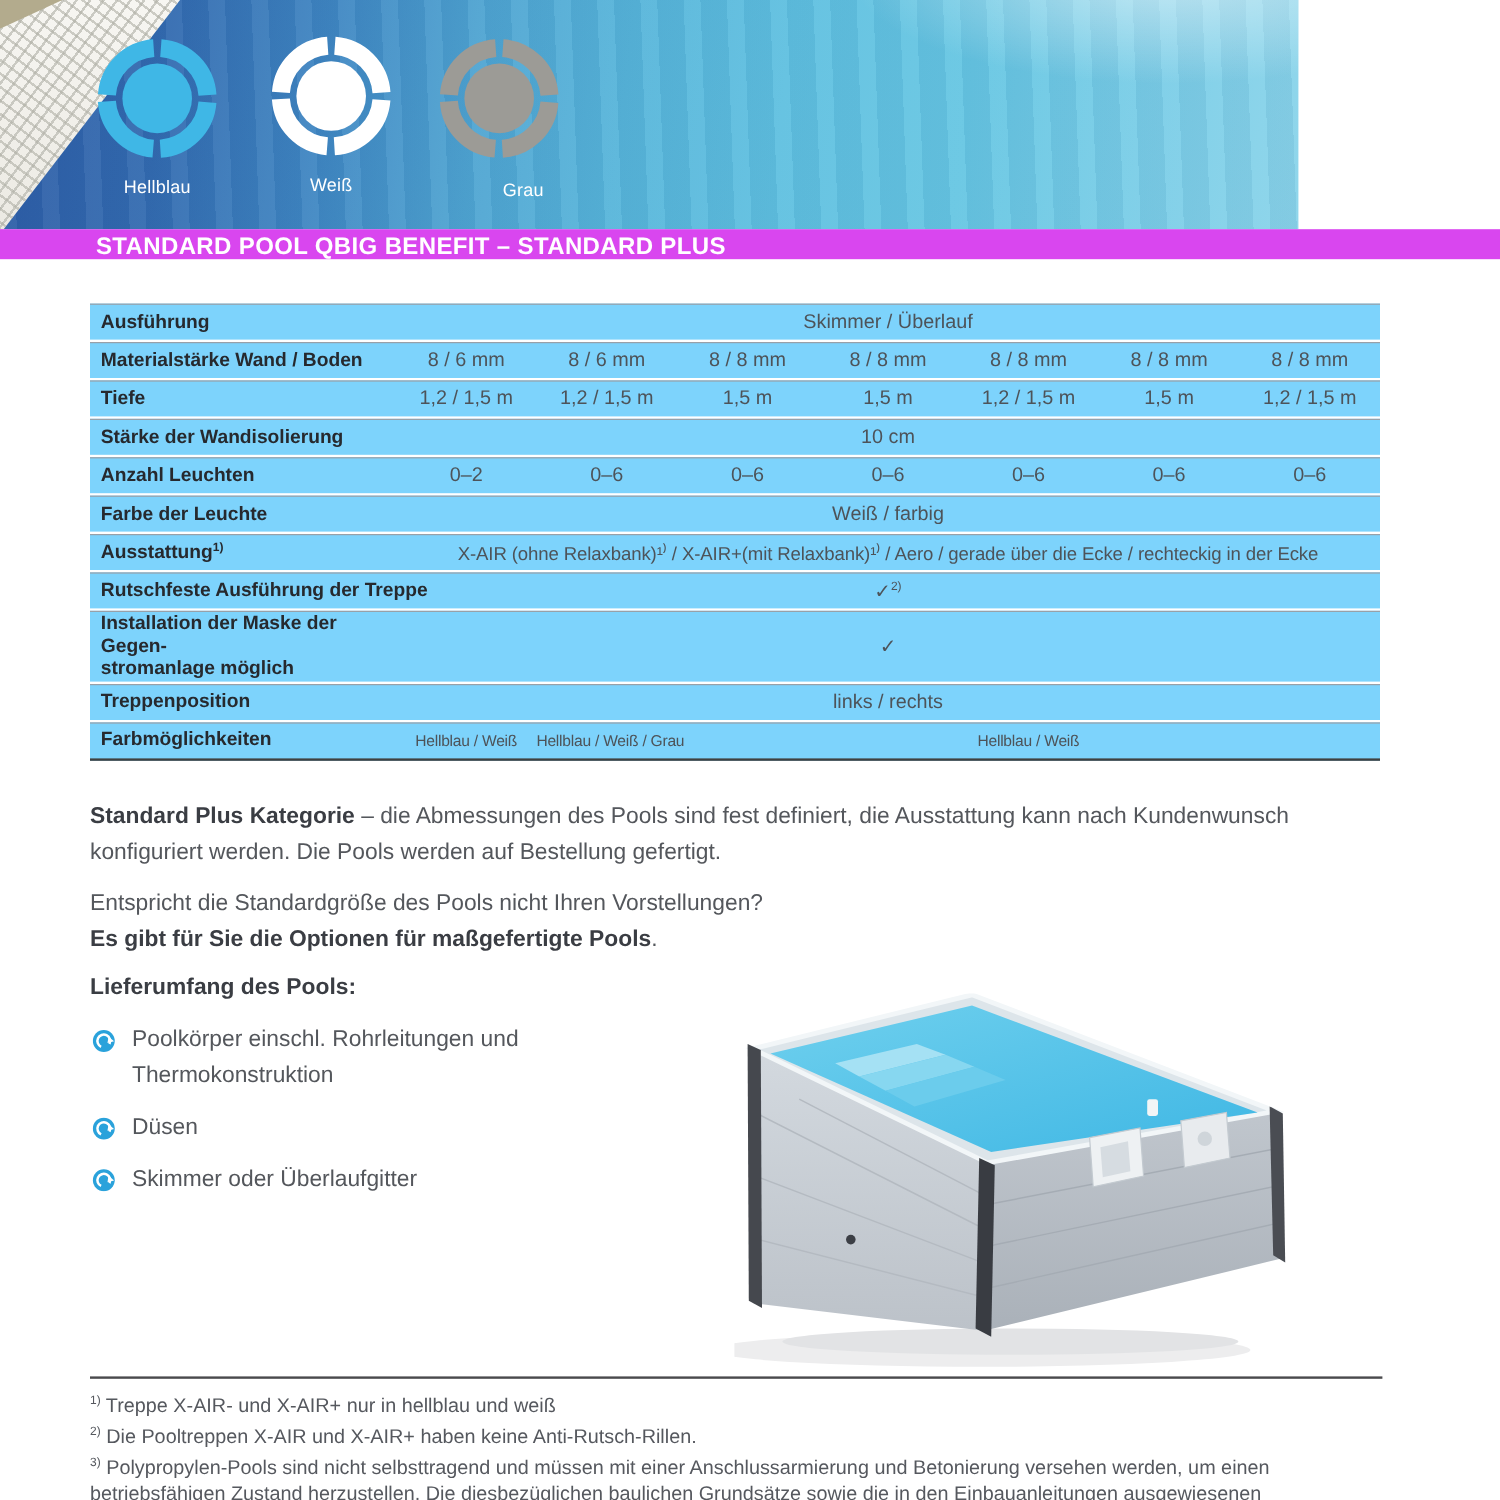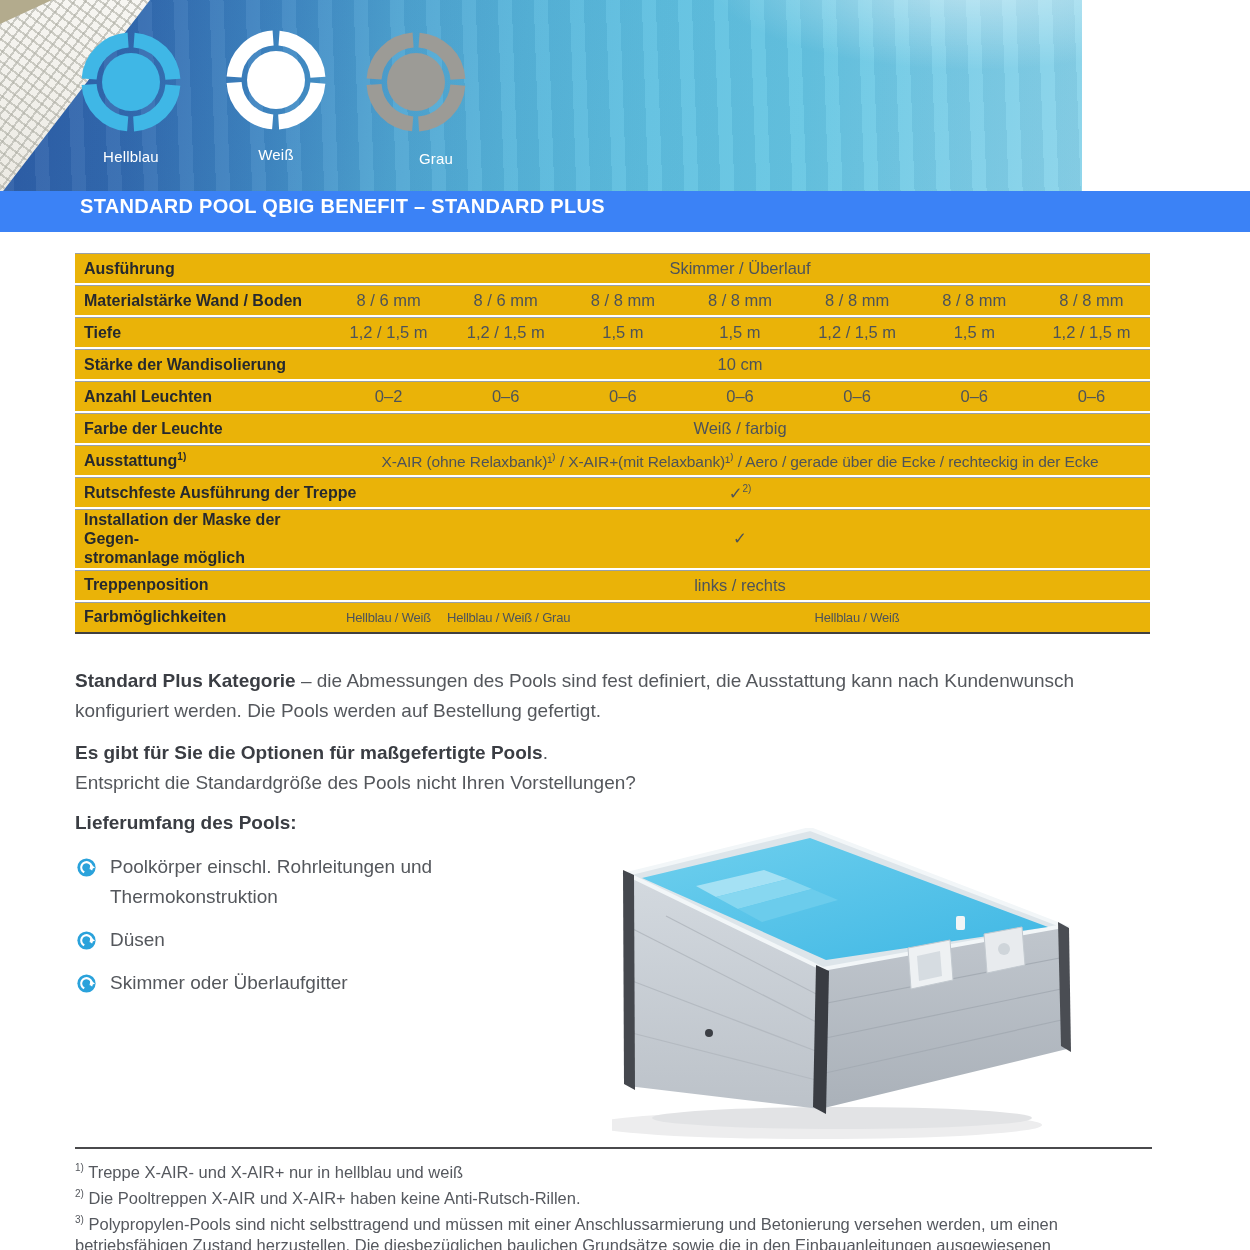--- a/index.html
+++ b/index.html
@@ -19,27 +19,27 @@
       repeating-linear-gradient(-53deg, rgba(188,188,180,.75) 0 2px, rgba(0,0,0,0) 2px 9px),
       linear-gradient(#f7f6f2,#eae8e1);}
   .stone{position:absolute;left:0;top:0;width:80px;height:40px;
     clip-path:polygon(0 0,52px 0,0 24px);background:#b3ab8d;}
   .swatch{position:absolute;width:104px;}
   .swatch svg{display:block;}
   .swatch-label{position:absolute;width:104px;text-align:center;color:#ffffff;
     font-size:15px;letter-spacing:.2px;}
 
   
-  .titlebar{position:absolute;left:0;top:191px;width:1250px;height:41px;background:#3b82f6;}
+  .titlebar{position:absolute;left:0;top:191px;width:1250px;height:25px;background:#d946ef;}
   .titlebar .tt{position:absolute;left:80px;top:0;line-height:31px;color:#ffffff;
     font-weight:700;font-size:20px;letter-spacing:.3px;}
 
   
   .spec-table{position:absolute;left:75px;top:253px;width:1075px;}
-  .t-row{display:flex;align-items:center;background:#eab308;border-top:1px solid #98a0a8;
+  .t-row{display:flex;align-items:center;background:#7dd3fc;border-top:1px solid #98a0a8;
          margin-top:2px;min-height:29px;}
   .t-row:first-child{margin-top:0;}
   .t-row:last-child{border-bottom:2px solid #404040;}
   .t-row.tall{min-height:50px;}
   .t-label{width:255px;flex:0 0 255px;padding-left:9px;box-sizing:border-box;
     font-weight:700;font-size:16px;color:#26292e;white-space:nowrap;line-height:1.2;}
   .t-label sup{font-size:10px;}
   .t-data{flex:1;display:flex;align-items:center;min-height:inherit;}
   .t-cell{flex:1;text-align:center;font-size:16.5px;color:#4d5359;white-space:nowrap;}
   .t-span{flex:1;text-align:center;font-size:16.5px;color:#4d5359;}
@@ -206,22 +206,22 @@
         <div class="fm-cell" style="width:586px;">Hellblau / Weiß</div>
       </div>
     </div>
   </div>
 
   <div class="para" style="top:666px;">
     <b>Standard Plus Kategorie</b><span> – die Abmessungen des Pools sind fest definiert, die Ausstattung kann nach Kundenwunsch konfiguriert werden. Die Pools werden auf Bestellung gefertigt.</span>
   </div>
 
   <div class="para" style="top:738px;">
+    <span style="display:block;">Entspricht die Standardgröße des Pools nicht Ihren Vorstellungen?</span>
     <span style="display:block;"><span class="bold-line">Es gibt für Sie die Optionen für maßgefertigte Pools</span><span>.</span></span>
-    <span style="display:block;">Entspricht die Standardgröße des Pools nicht Ihren Vorstellungen?</span>
   </div>
 
   <div class="delivery-h">Lieferumfang des Pools:</div>
 
   <div class="bullets">
     <div class="bullet">
       <svg class="bicon" viewBox="0 0 20 20">
         <circle cx="10" cy="10" r="9.6" fill="#2aa2db"></circle>
         <circle cx="10" cy="10" r="5.6" fill="none" stroke="#ffffff" stroke-width="2.2" stroke-dasharray="26 9.2" transform="rotate(115 10 10)"></circle>
         <path d="M14.2 6.2 L19 10.3 L13.2 11.8 Z" fill="#ffffff"></path>

